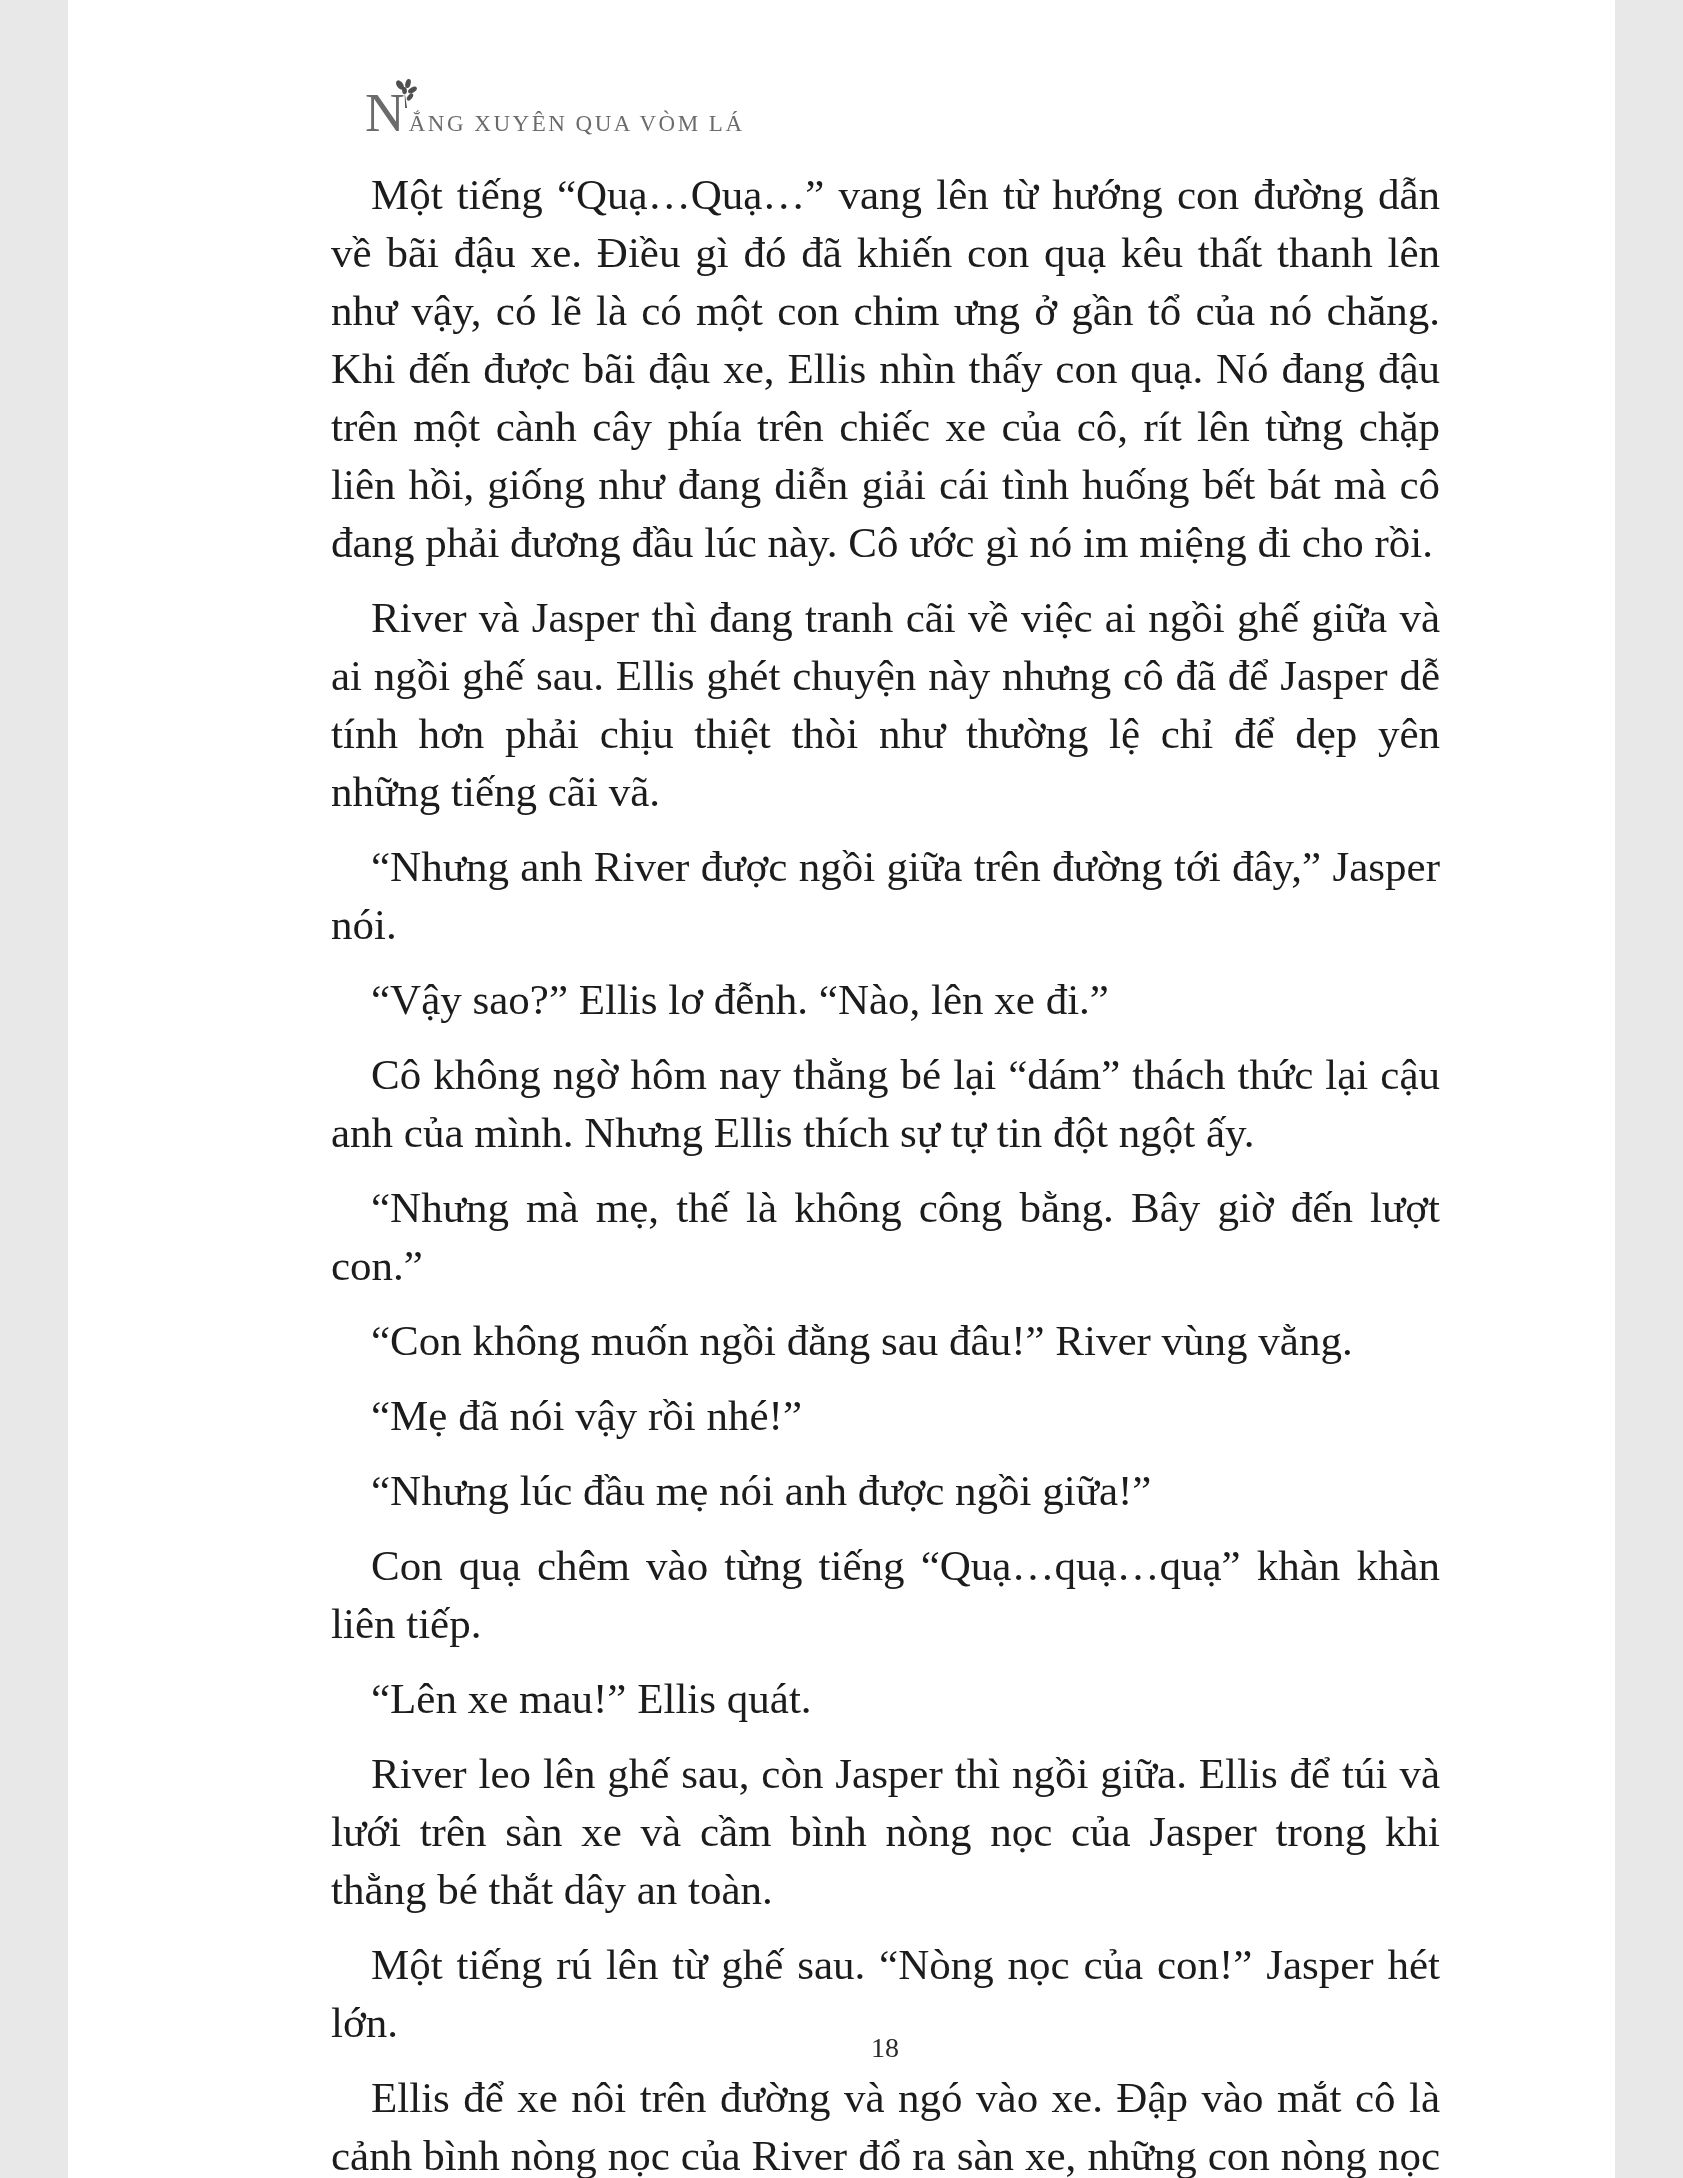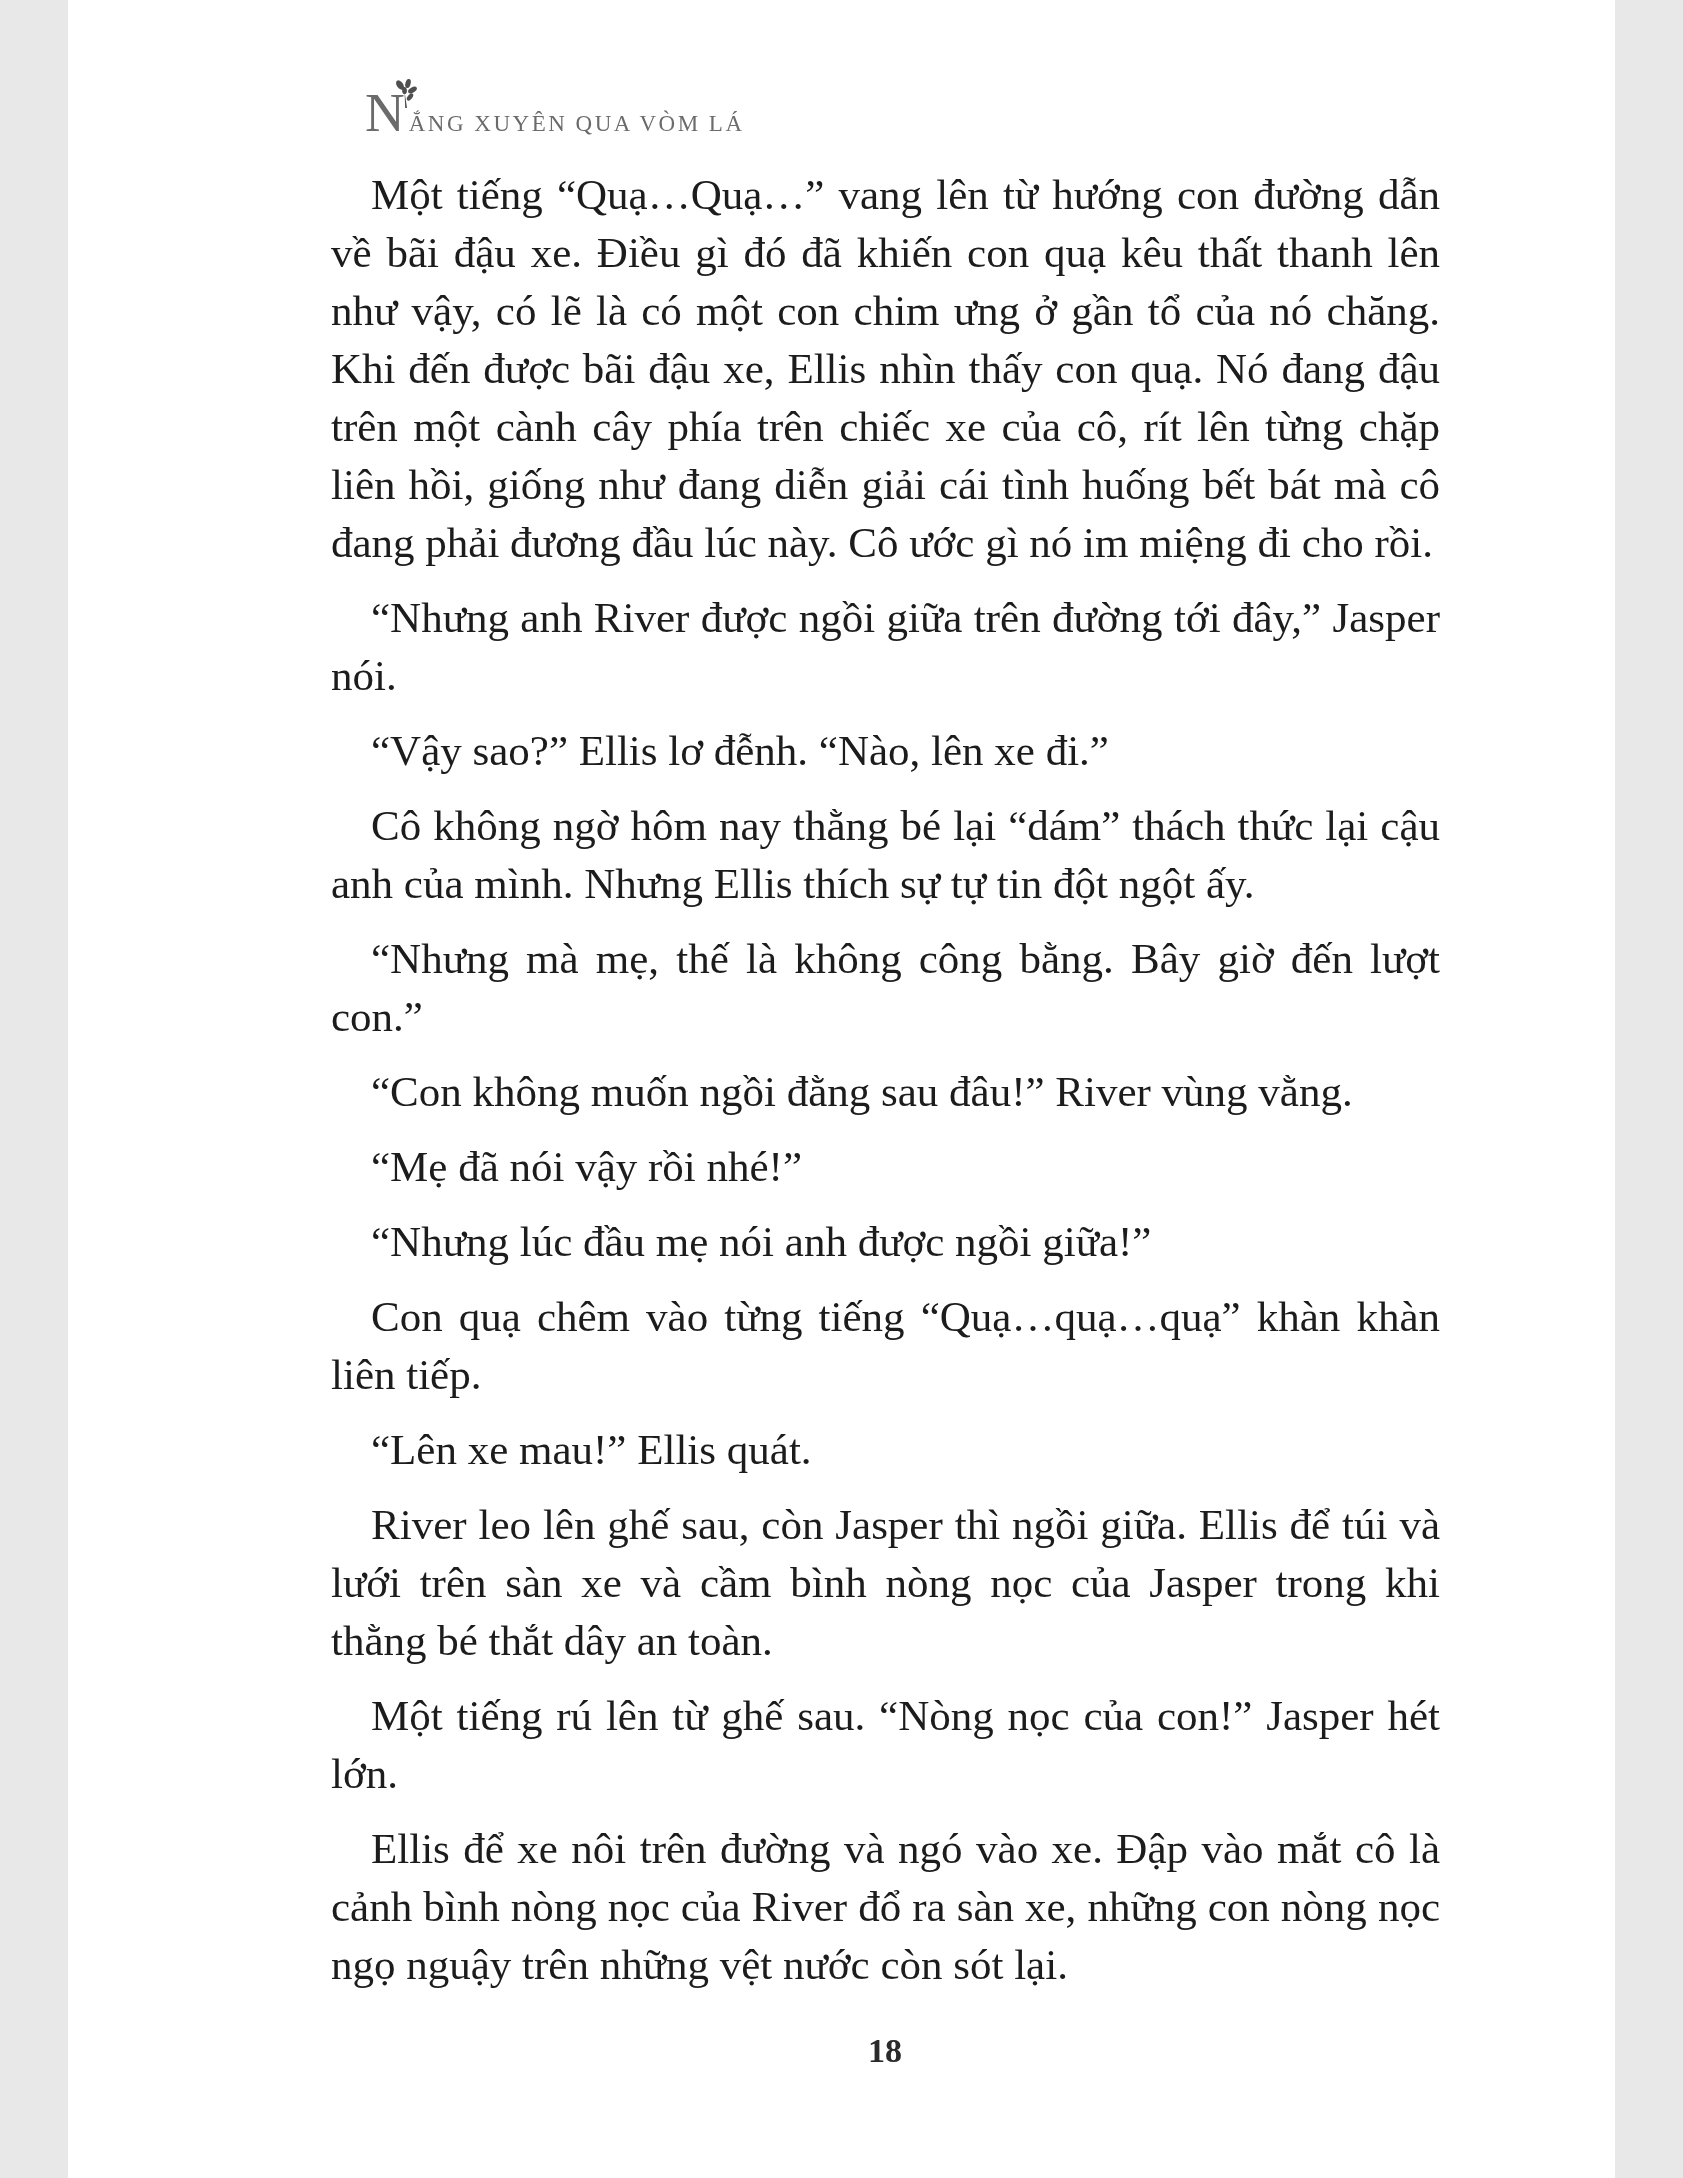--- a/index.html
+++ b/index.html
@@ -64,23 +64,22 @@
     text-indent: 40px;
   }
 
   
   .folio {
     position: absolute;
     left: 738px;
     top: 2032px;
     width: 158px;
     text-align: center;
-    font-size: 34px;
+    font-size: 28px;
     color: #2a2a2a;
-    font-weight: bold;
   }
 </style>
 </head>
 <body>
 
 <div class="page">
 
   <div class="running-header">
     <span class="title-initial">
       <span>N</span>
@@ -93,20 +92,21 @@
           <ellipse cx="18" cy="19" rx="2.2" ry="4.2" transform="rotate(40 18 19)"></ellipse>
           <path d="M12.5 13 L15 30 L13.2 30 Z"></path>
         </g>
       </svg>
     </span>
     <span class="title-rest">ẮNG XUYÊN QUA VÒM LÁ</span>
   </div>
 
   <div class="body-text">
     <p>Một tiếng “Quạ…Quạ…” vang lên từ hướng con đường dẫn về bãi đậu xe. Điều gì đó đã khiến con quạ kêu thất thanh lên như vậy, có lẽ là có một con chim ưng ở gần tổ của nó chăng. Khi đến được bãi đậu xe, Ellis nhìn thấy con quạ. Nó đang đậu trên một cành cây phía trên chiếc xe của cô, rít lên từng chặp liên hồi, giống như đang diễn giải cái tình huống bết bát mà cô đang phải đương đầu lúc này. Cô ước gì nó im miệng đi cho rồi.</p>
+    <p>River và Jasper thì đang tranh cãi về việc ai ngồi ghế giữa và ai ngồi ghế sau. Ellis ghét chuyện này nhưng cô đã để Jasper dễ tính hơn phải chịu thiệt thòi như thường lệ chỉ để dẹp yên những tiếng cãi vã.</p>
     <p>“Nhưng anh River được ngồi giữa trên đường tới đây,” Jasper nói.</p>
     <p>“Vậy sao?” Ellis lơ đễnh. “Nào, lên xe đi.”</p>
     <p>Cô không ngờ hôm nay thằng bé lại “dám” thách thức lại cậu anh của mình. Nhưng Ellis thích sự tự tin đột ngột ấy.</p>
     <p>“Nhưng mà mẹ, thế là không công bằng. Bây giờ đến lượt con.”</p>
     <p>“Con không muốn ngồi đằng sau đâu!” River vùng vằng.</p>
     <p>“Mẹ đã nói vậy rồi nhé!”</p>
     <p>“Nhưng lúc đầu mẹ nói anh được ngồi giữa!”</p>
     <p>Con quạ chêm vào từng tiếng “Quạ…quạ…quạ” khàn khàn liên tiếp.</p>
     <p>“Lên xe mau!” Ellis quát.</p>
     <p>River leo lên ghế sau, còn Jasper thì ngồi giữa. Ellis để túi và lưới trên sàn xe và cầm bình nòng nọc của Jasper trong khi thằng bé thắt dây an toàn.</p>

